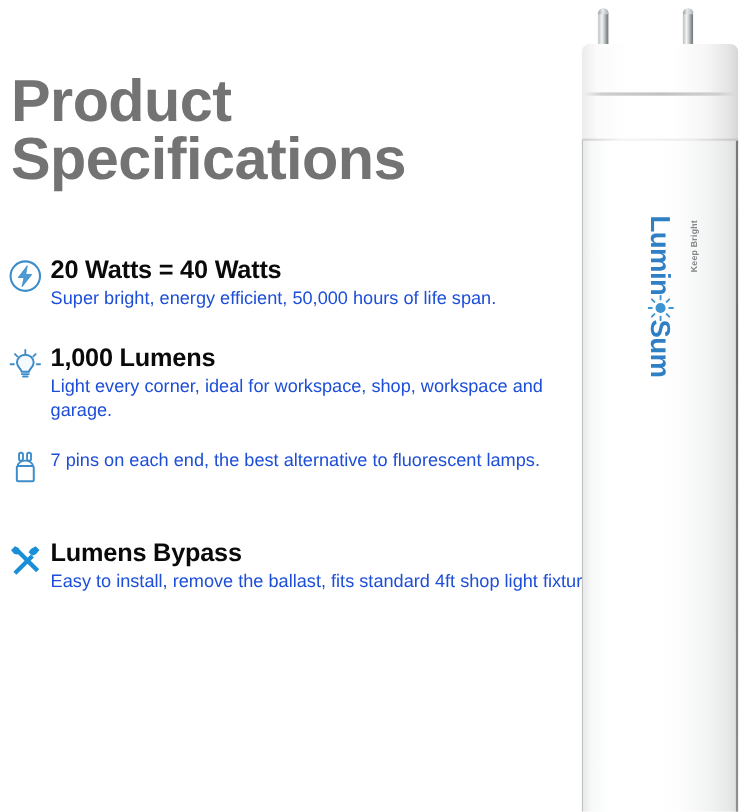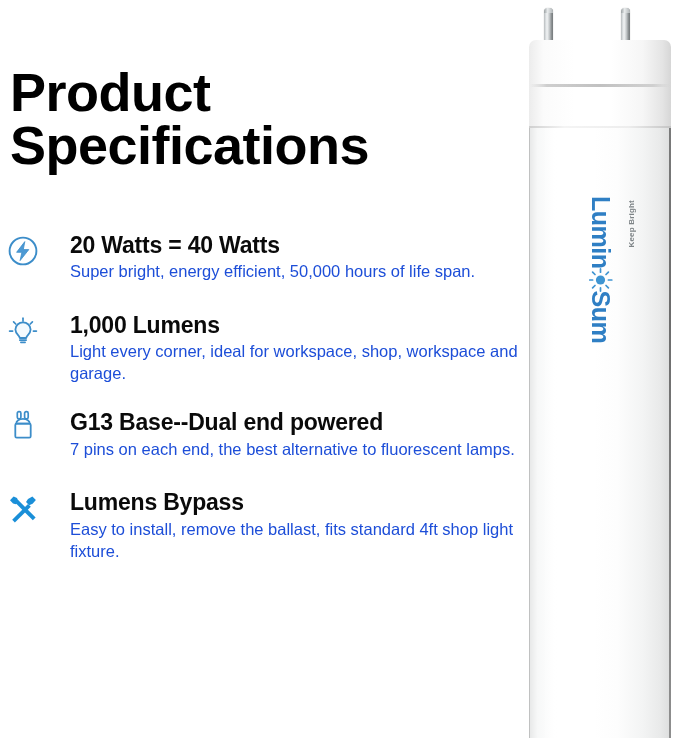--- a/index.html
+++ b/index.html
@@ -29,35 +29,35 @@
 
   .page-title {
     position: absolute;
     left: 10px;
     top: 66px;
     width: 520px;
     font-size: 54px;
     line-height: 0.98;
     font-weight: bold;
     letter-spacing: -0.5px;
-    color: #000000;
+    color: #737373;
     margin: 0;
   }
   .page-title .tl-line { display: block; }
 
   .features {
     position: absolute;
     left: 0;
     top: 232px;
     width: 545px;
   }
 
   .feature {
     position: relative;
-    padding-left: 70px;
+    padding-left: 46px;
     margin-bottom: 21px;
     min-height: 56px;
   }
 
   .feature-icon {
     position: absolute;
     left: 7px;
     top: 3px;
     width: 32px;
     height: 32px;
@@ -274,21 +274,20 @@
 
     <div class="feature f3">
       <span class="feature-icon">
         <svg viewBox="0 0 32 32" fill="none" xmlns="http://www.w3.org/2000/svg">
           <rect x="10.3" y="2.6" width="3.6" height="7.2" rx="1.6" stroke="#3c8dc9" stroke-width="1.7" fill="none"></rect>
           <rect x="17.6" y="2.6" width="3.6" height="7.2" rx="1.6" stroke="#3c8dc9" stroke-width="1.7" fill="none"></rect>
           <path d="M9.2 14.6 C9.2 11.9 12.2 9.8 16 9.8 C19.8 9.8 22.8 11.9 22.8 14.6 Z" stroke="#3c8dc9" stroke-width="1.7" fill="none" stroke-linejoin="round"></path>
           <rect x="8.3" y="14.6" width="15.4" height="14.0" rx="1.4" stroke="#3c8dc9" stroke-width="1.8" fill="none"></rect>
         </svg>
       </span>
-      <div class="feature-title">G13 Base--Dual end powered</div>
       <div class="feature-desc">7 pins on each end, the best alternative to fluorescent lamps.</div>
     </div>
 
     <div class="feature f4">
       <span class="feature-icon">
         <svg viewBox="0 0 32 32" xmlns="http://www.w3.org/2000/svg">
           <g fill="#1a8fd8">
 
             <path d="M3.0 7.2 L6.6 3.6 L10.0 5.1 L11.6 8.6 L9.0 11.2 L6.0 10.6 Z"></path>
             <path d="M8.1 9.6 L25.8 27.3 L28.6 24.5 L10.9 6.8 Z"></path>

